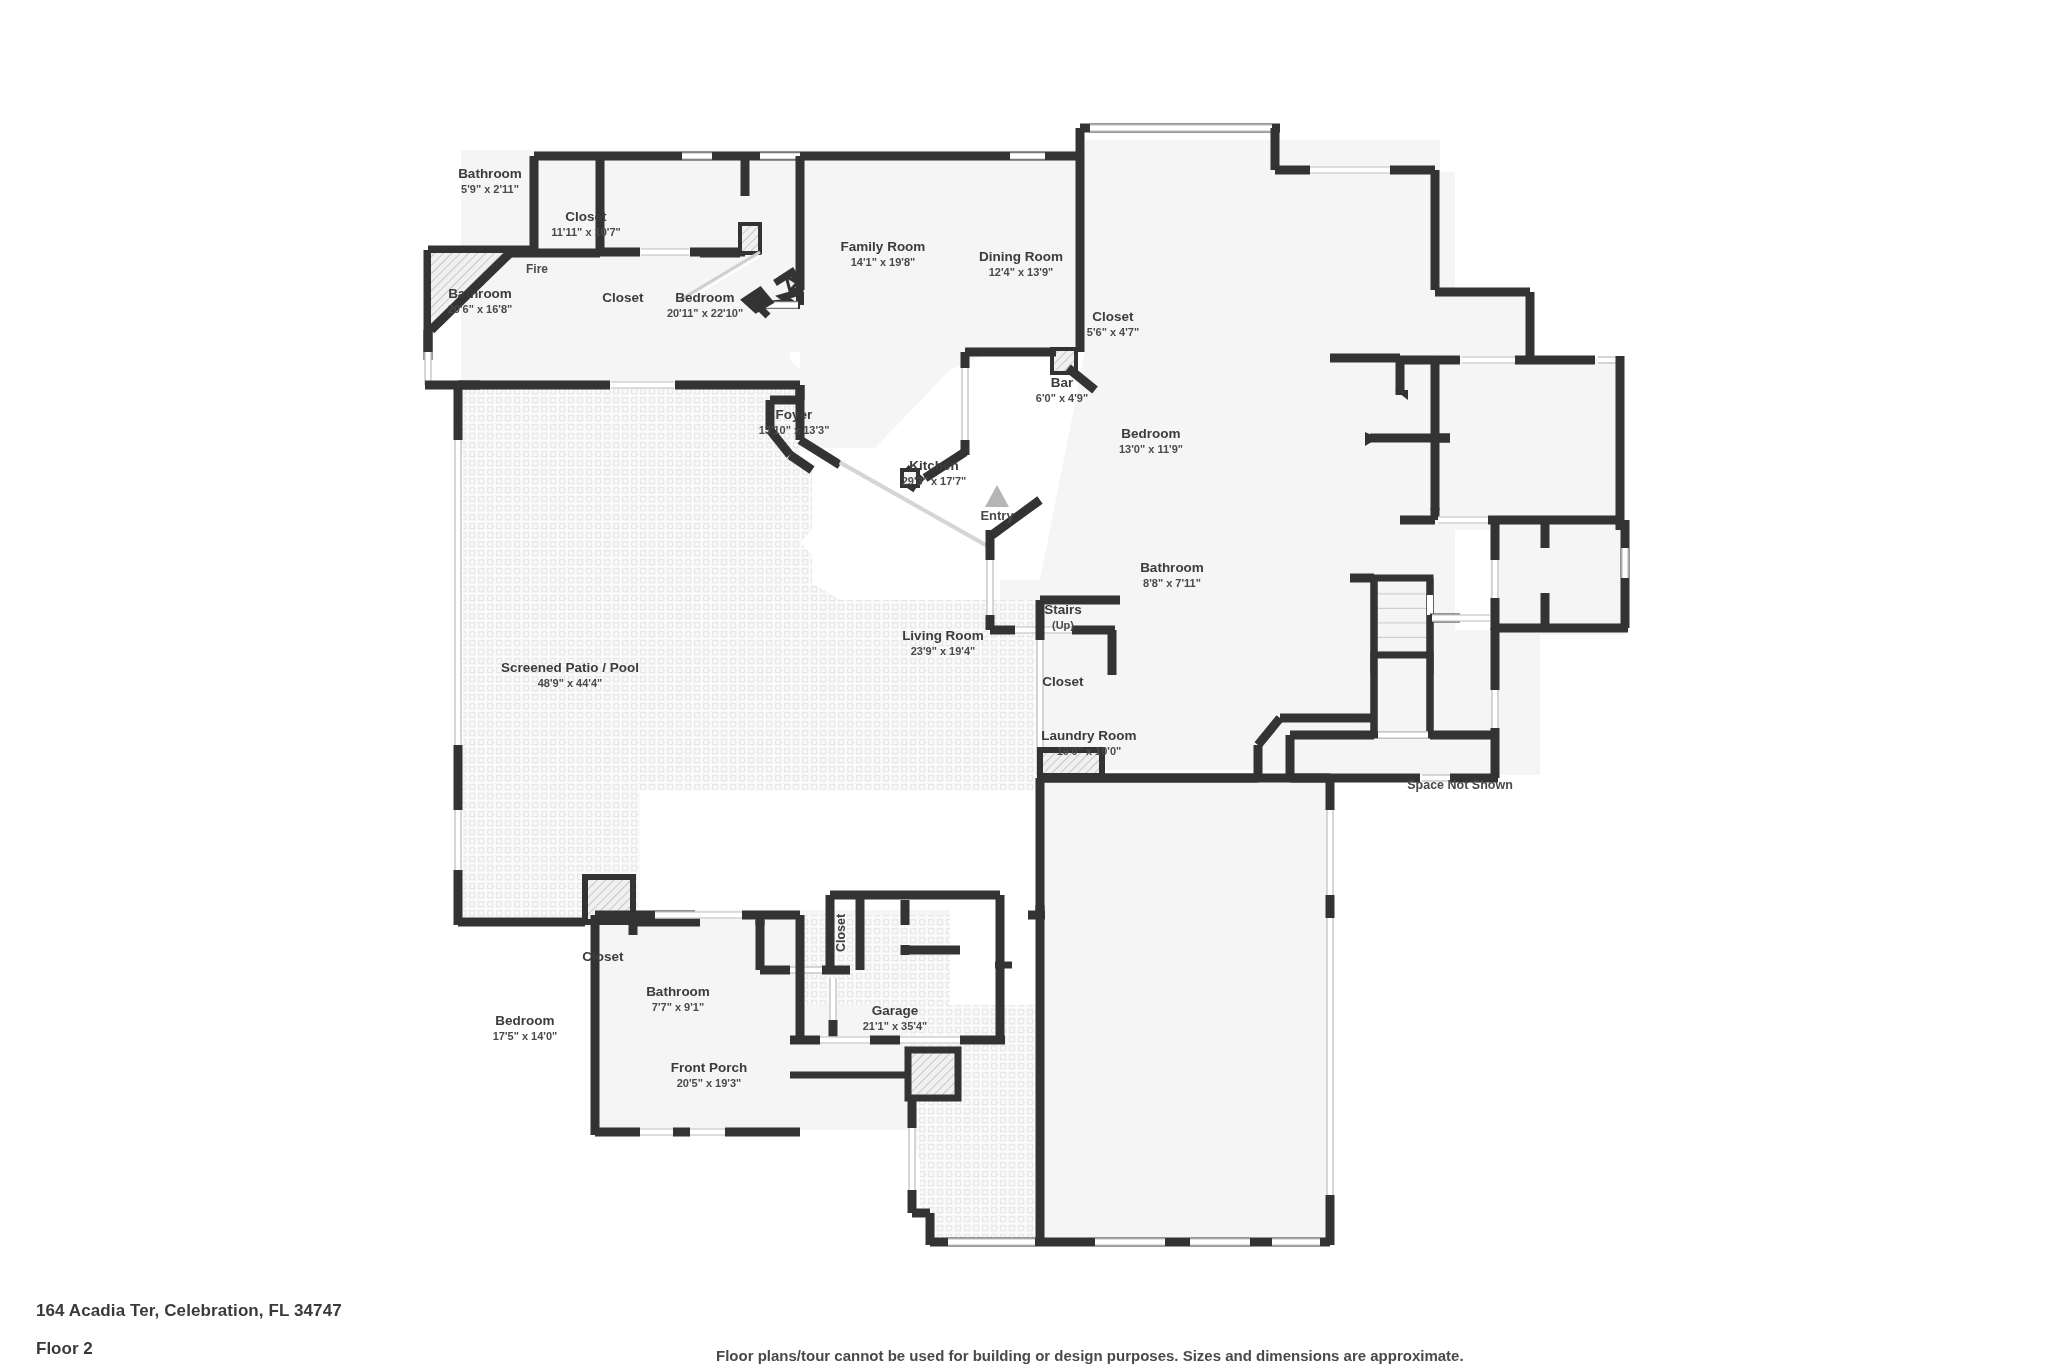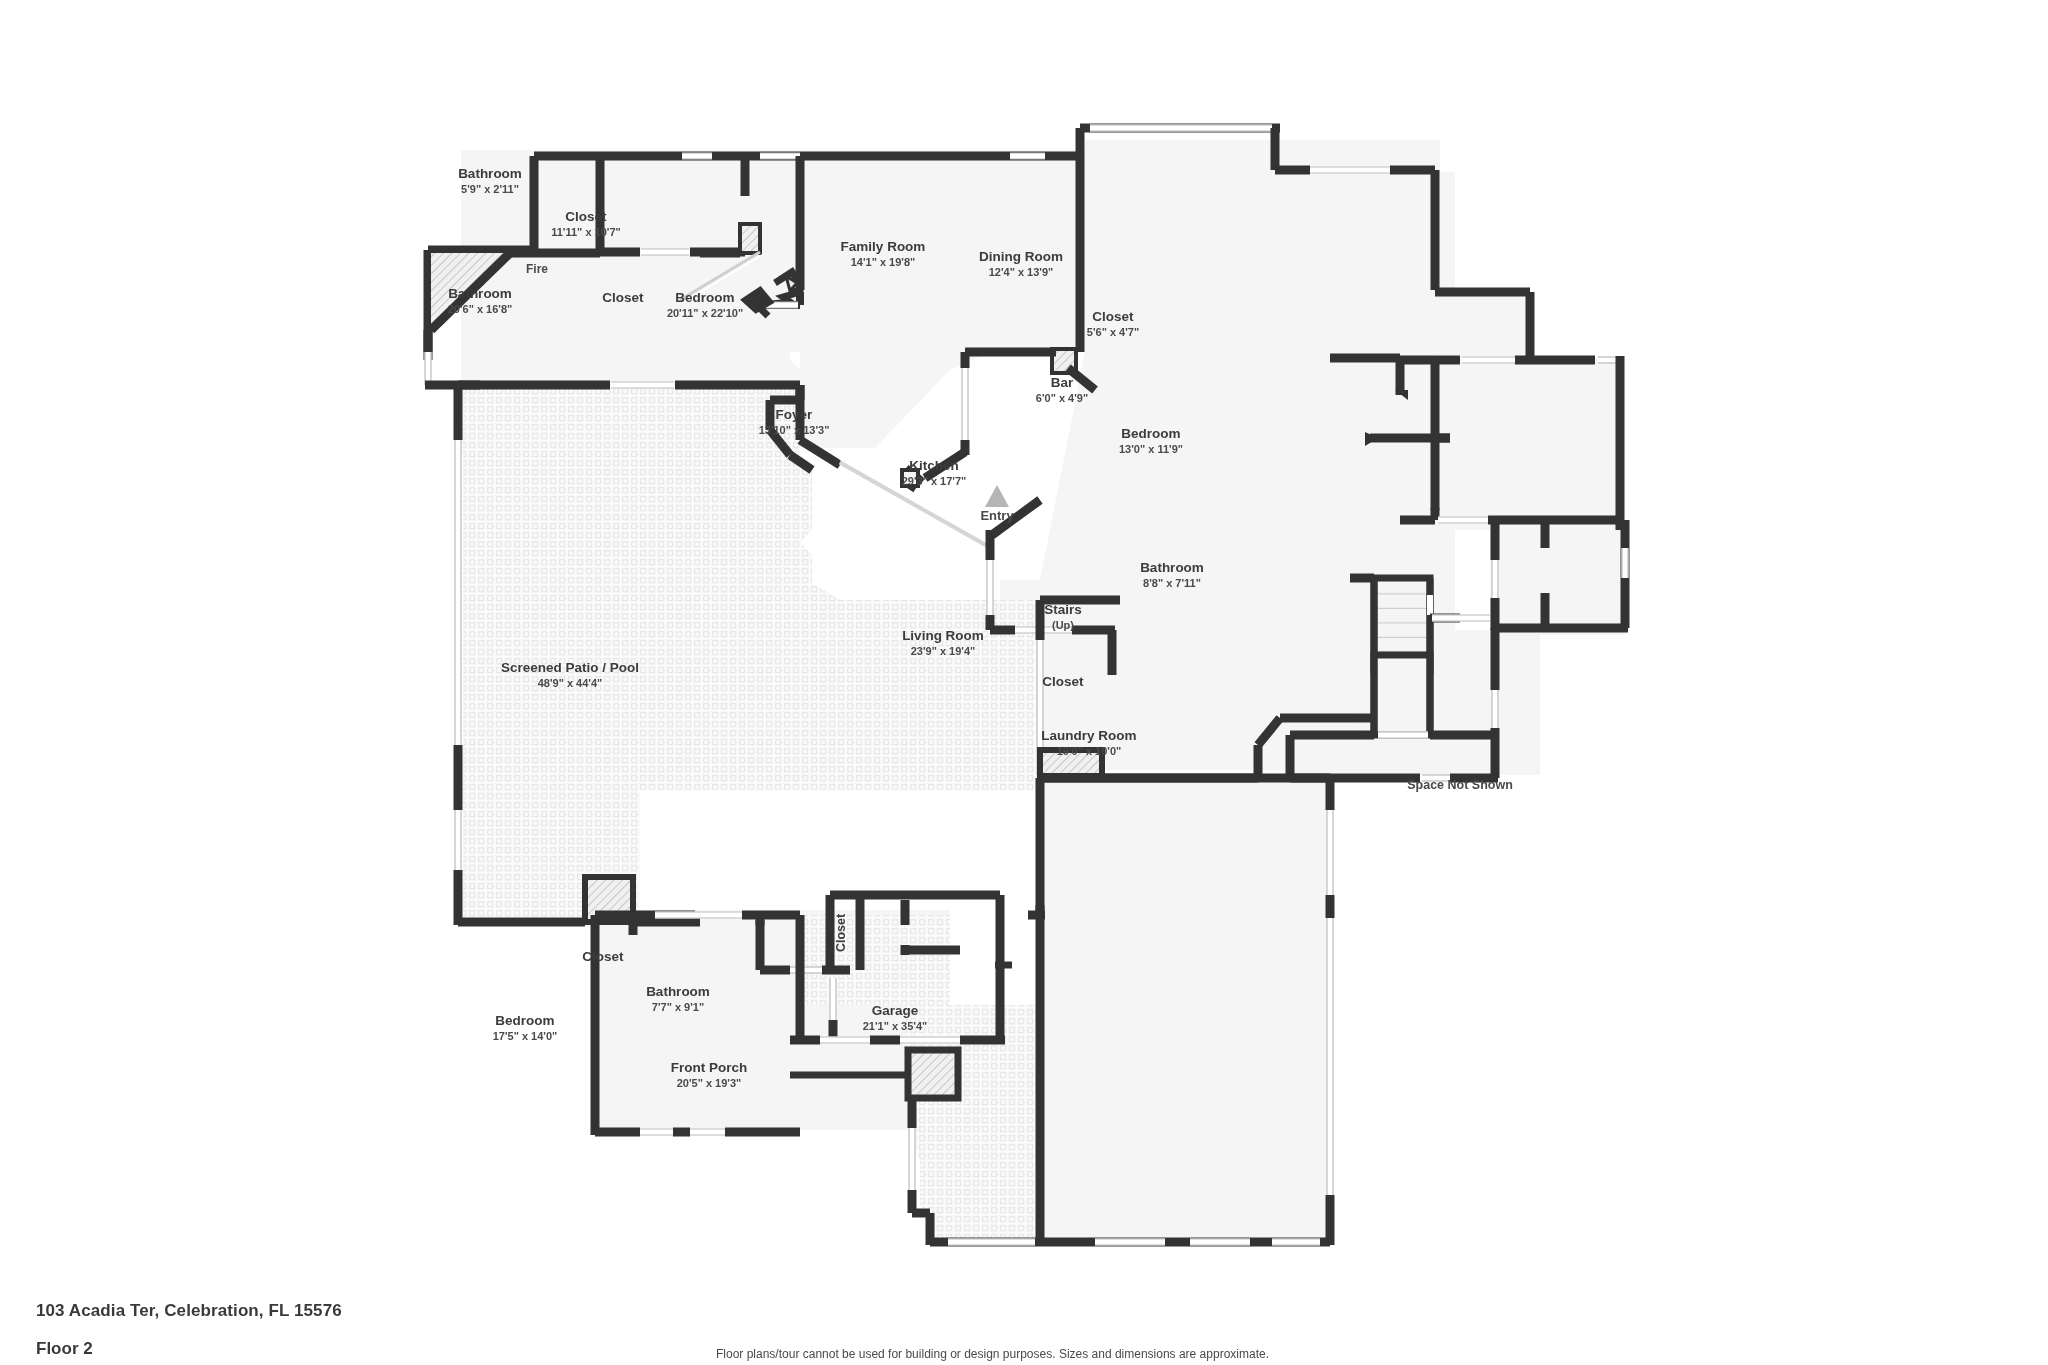--- a/index.html
+++ b/index.html
@@ -43,22 +43,22 @@
     left: 36px;
     top: 1339px;
     font-size: 17px;
     font-weight: bold;
     color: #3a3a3a;
   }
   .disclaimer {
     position: absolute;
     left: 716px;
     top: 1347px;
-    font-size: 12px;
-    font-weight: normal;
+    font-size: 15px;
+    font-weight: bold;
     color: #4a4a4a;
     white-space: nowrap;
   }
 </style>
 </head>
 <body>
 
 <svg id="plan-canvas" viewBox="0 0 2048 1365" xmlns="http://www.w3.org/2000/svg">
   <defs>
 
@@ -682,16 +682,16 @@
       </g>
     </g>
 
   <text x="997" y="520" text-anchor="middle" font-family="Liberation Sans, sans-serif" font-size="13" font-weight="bold" fill="#4a4a4a">Entry</text>
   <text x="1460" y="789" text-anchor="middle" font-family="Liberation Sans, sans-serif" font-size="12.5" font-weight="bold" fill="#4a4a4a">Space Not Shown</text>
   <text x="537" y="273" text-anchor="middle" font-family="Liberation Sans, sans-serif" font-size="12" font-weight="bold" fill="#4a4a4a">Fire</text>
   <text x="845" y="933" text-anchor="middle" font-family="Liberation Sans, sans-serif" font-size="12.5" font-weight="bold" fill="#3c3c3c" transform="rotate(-90 845 933)">Closet</text>
 </svg>
 
 <div class="footer">
-  <div class="addr">103 Acadia Ter, Celebration, FL 15576</div>
+  <div class="addr">164 Acadia Ter, Celebration, FL 34747</div>
   <div class="floor-label">Floor 2</div>
   <div class="disclaimer">Floor plans/tour cannot be used for building or design purposes. Sizes and dimensions are approximate.</div>
 </div>
 
 </body></html>

